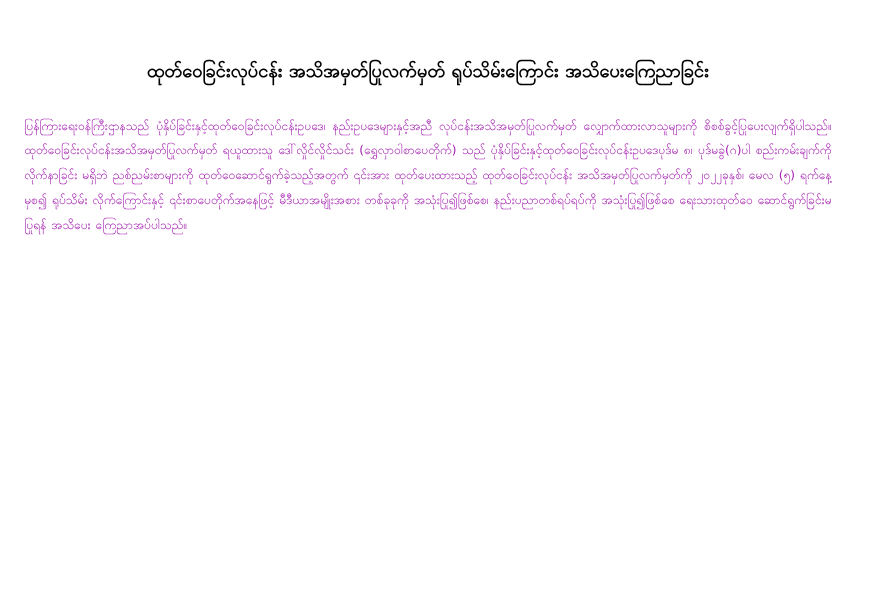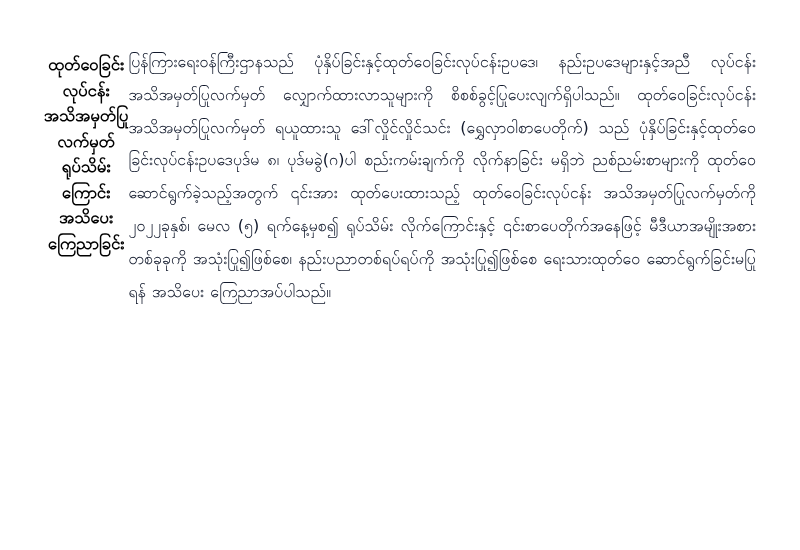--- a/index.html
+++ b/index.html
@@ -11,40 +11,40 @@
     width: 800px;
     height: 550px;
     overflow: hidden;
     font-family: "DejaVu Sans", "Liberation Sans", sans-serif;
     color: #101010;
   }
   .page {
     width: 800px;
     height: 458px;
     box-sizing: border-box;
-    padding: 46px 44px 20px 44px;
+    padding: 46px 44px 20px 22px;
     background: #ffffff;
     display: flex;
-    flex-direction: row;
+    flex-direction: column;
   }
   .doc-title {
     font-size: 16.5px;
     font-weight: bold;
     text-align: center;
     line-height: 1.55;
     letter-spacing: 0.1px;
     margin: 6px 0 26px 0;
     color: #000000;
   }
   .body-block {
-    font-size: 16px;
+    font-size: 11px;
     line-height: 2.05;
     text-align: justify;
     text-justify: inter-word;
-    color: #0f172a;
+    color: #a21caf;
   }
   .body-block p {
     margin: 0 0 0 0;
     text-align: justify;
     text-align-last: justify;
     word-spacing: 1px;
   }
   .body-block p.last-line-left {
     text-align-last: left;
   }

